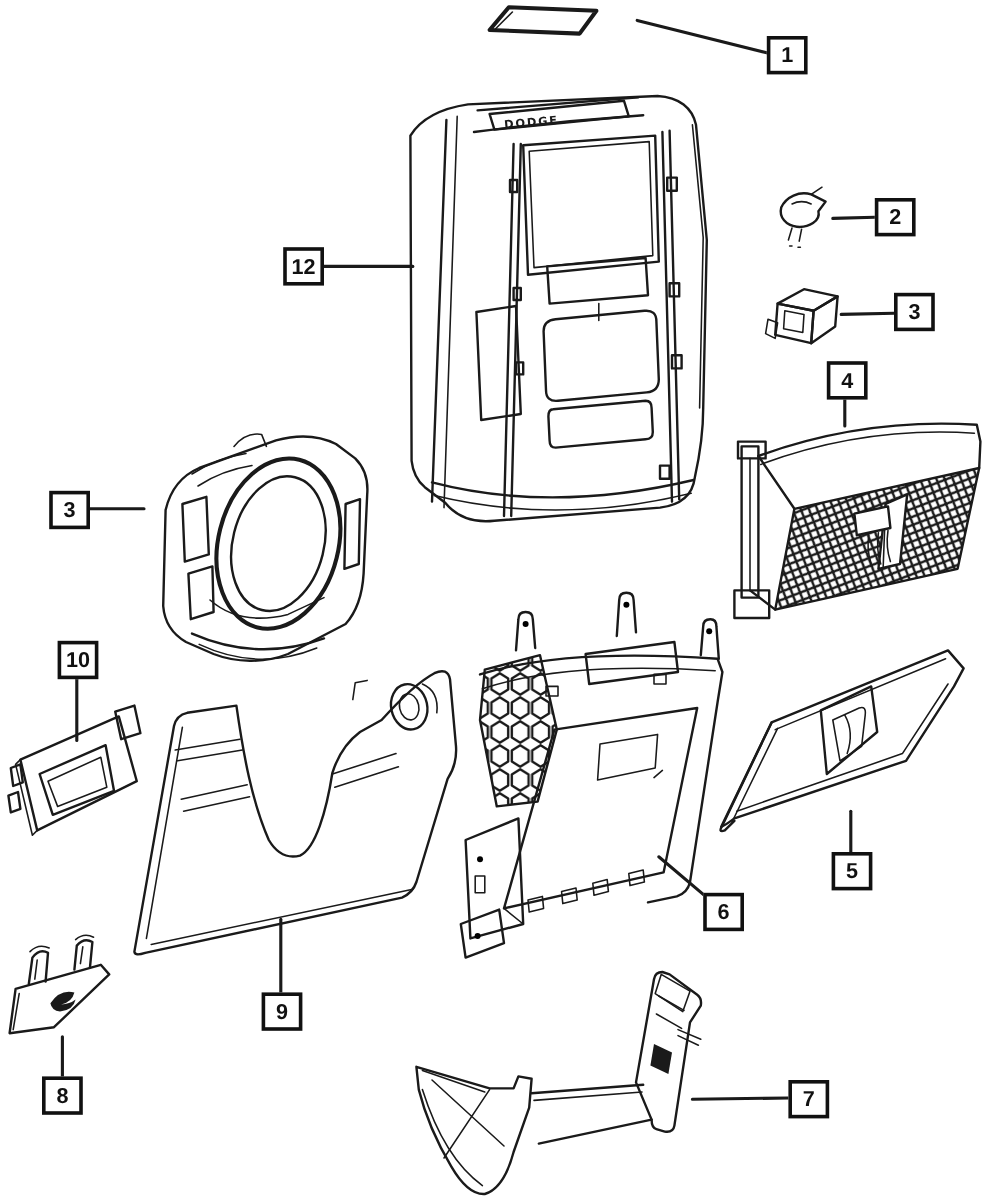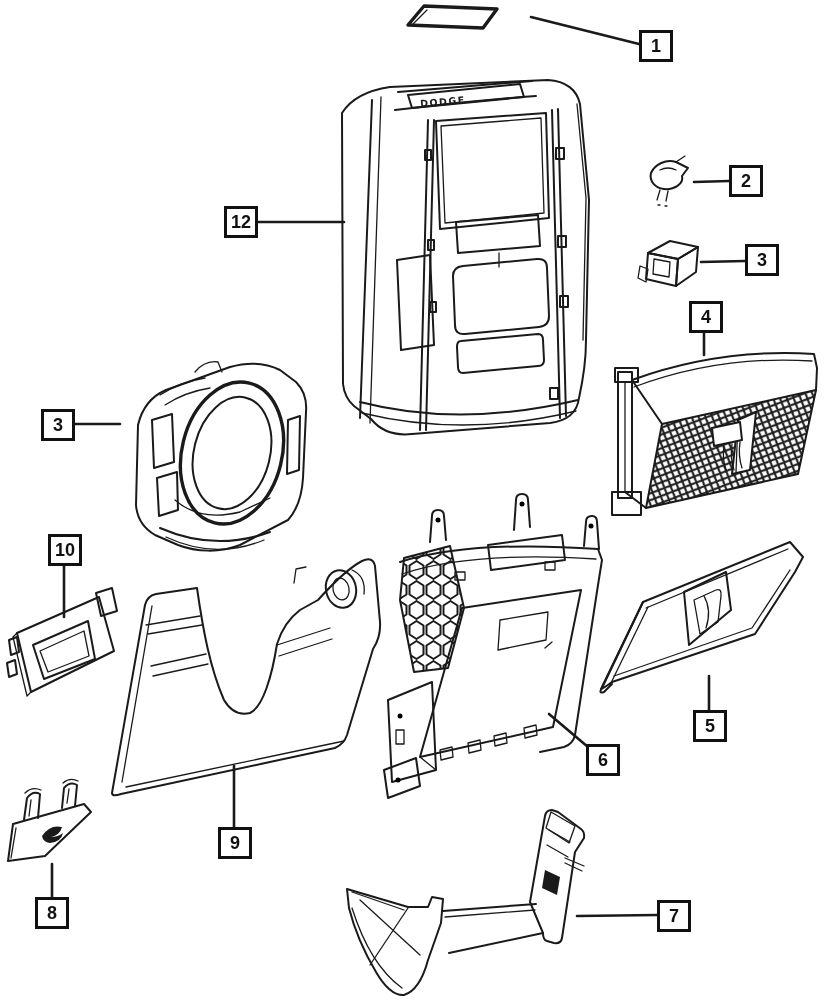--- a/index.html
+++ b/index.html
@@ -262,17 +262,17 @@
     </div>
 <div class="co" style="left:218px;top:827px;">
       <span>9</span>
     </div>
 <div class="co" style="left:48px;top:534px;text-align:right;">
       <span>10</span>
     </div>
 <div class="co" style="left:41px;top:409px;">
       <span>3</span>
     </div>
-<div class="co" style="left:224px;top:206px;">
+<div class="co" style="left:236px;top:206px;">
       <span>12</span>
     </div>
 
 </div>
 
 </body></html>

